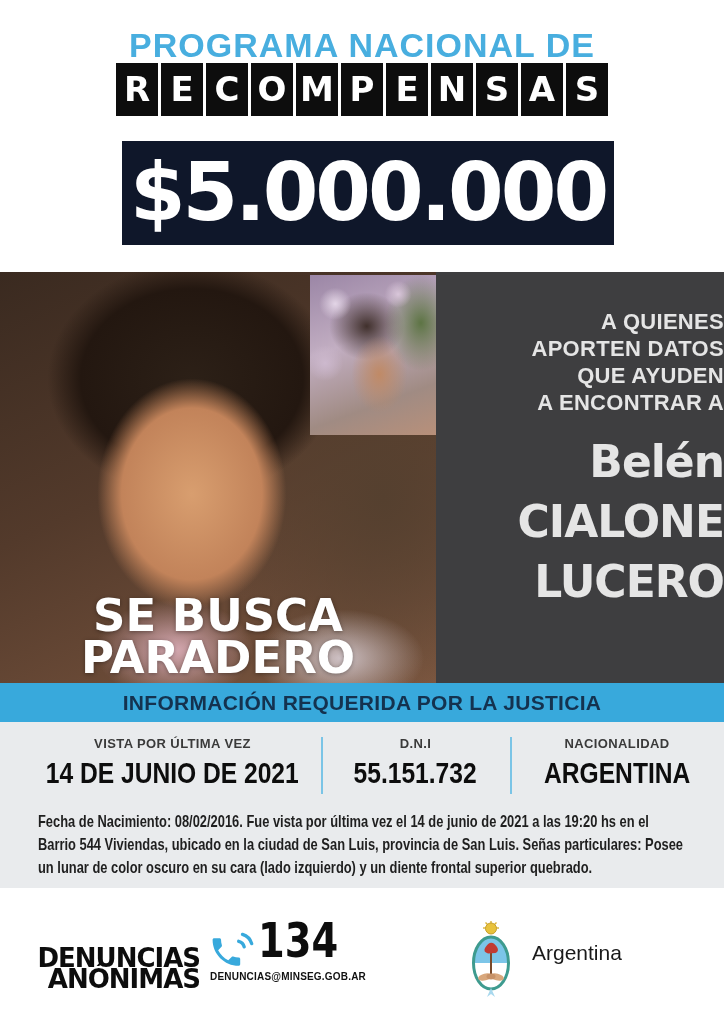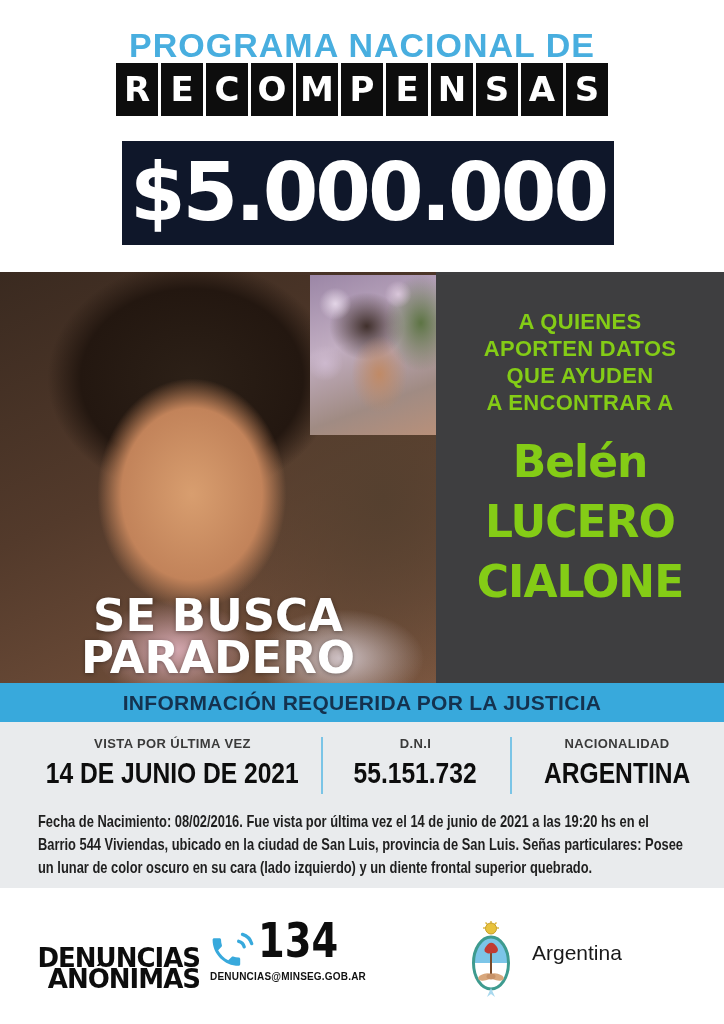--- a/index.html
+++ b/index.html
@@ -37,21 +37,21 @@
       radial-gradient(circle 15px at 70% 12%, #d9c6da 0%, rgba(217,198,218,0) 90%),
       radial-gradient(circle 20px at 12% 55%, #cdb9ce 0%, rgba(205,185,206,0) 90%),
       radial-gradient(ellipse 45px 60px at 88% 30%, #5d7444 0%, rgba(93,116,68,0) 80%),
       radial-gradient(ellipse 50px 45px at 45% 32%, #40302c 0%, rgba(64,48,44,0) 75%),
       linear-gradient(160deg,#9b86a6 0%,#c2aec2 40%,#a08b83 75%,#b8907a 100%);}
   .overlay-text{position:absolute;left:0;bottom:4px;width:436px;text-align:center;
     color:#ffffff;font-family:"DejaVu Sans",sans-serif;font-weight:700;font-size:45px;
     line-height:42px;letter-spacing:0px;text-shadow:0 1px 4px rgba(0,0,0,.35);}
 
   .name-panel{position:absolute;left:436px;top:0;width:288px;height:411px;
-    background:#3E3E40;text-align:center;color:#84cc16;}
+    background:#3E3E40;text-align:right;color:#e5e5e5;}
   .panel-intro{padding-top:36px;font-weight:700;font-size:22px;line-height:27px;
     letter-spacing:.3px;}
   .person-name{margin-top:16px;font-family:"DejaVu Sans",sans-serif;font-weight:700;
     font-size:44px;line-height:60px;letter-spacing:-1px;}
 
   
   .justice-band{position:absolute;top:683px;left:0;width:724px;height:39px;
     background:#38A9DC;text-align:center;}
   .justice-label{font-weight:700;font-size:21px;line-height:39px;color:#14324F;
     letter-spacing:.3px;}
@@ -120,22 +120,22 @@
     </div>
     <div class="name-panel">
       <div class="panel-intro">
         <div>A QUIENES</div>
         <div>APORTEN DATOS</div>
         <div>QUE AYUDEN</div>
         <div>A ENCONTRAR A</div>
       </div>
       <div class="person-name">
         <div>Belén</div>
+        <div>CIALONE</div>
         <div>LUCERO</div>
-        <div>CIALONE</div>
       </div>
     </div>
   </div>
 
   <div class="justice-band">
     <div class="justice-label">INFORMACIÓN REQUERIDA POR LA JUSTICIA</div>
   </div>
 
   <div class="info-section">
     <div class="info-field f0">

